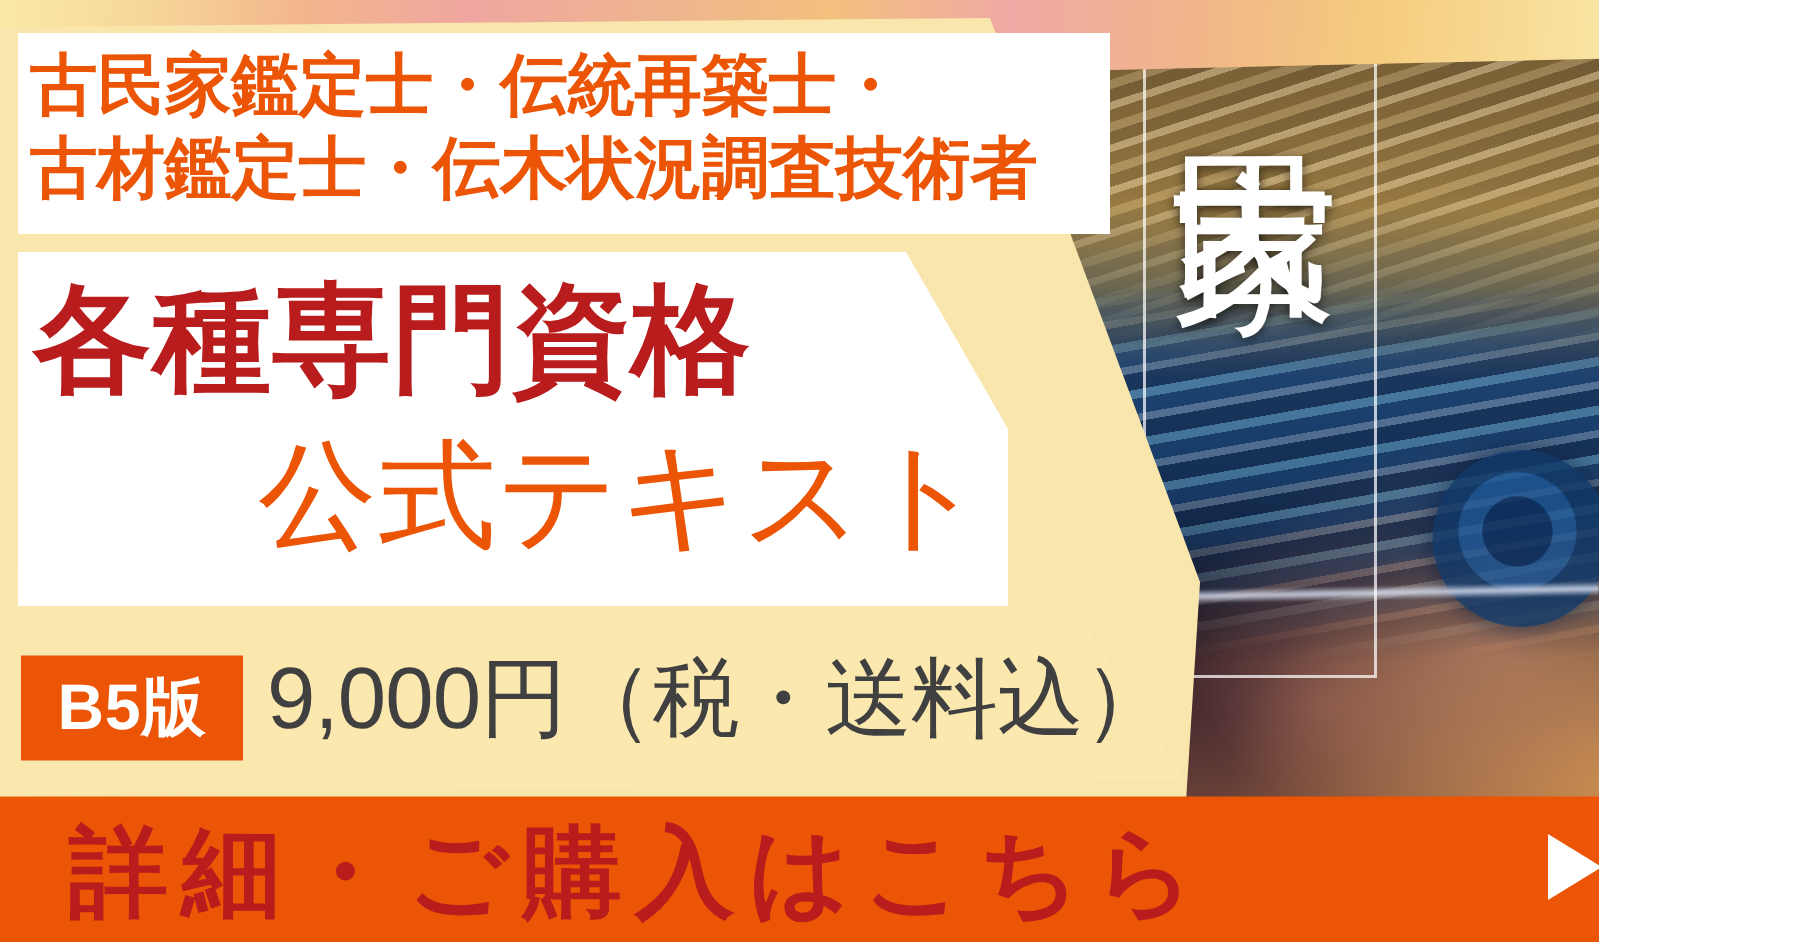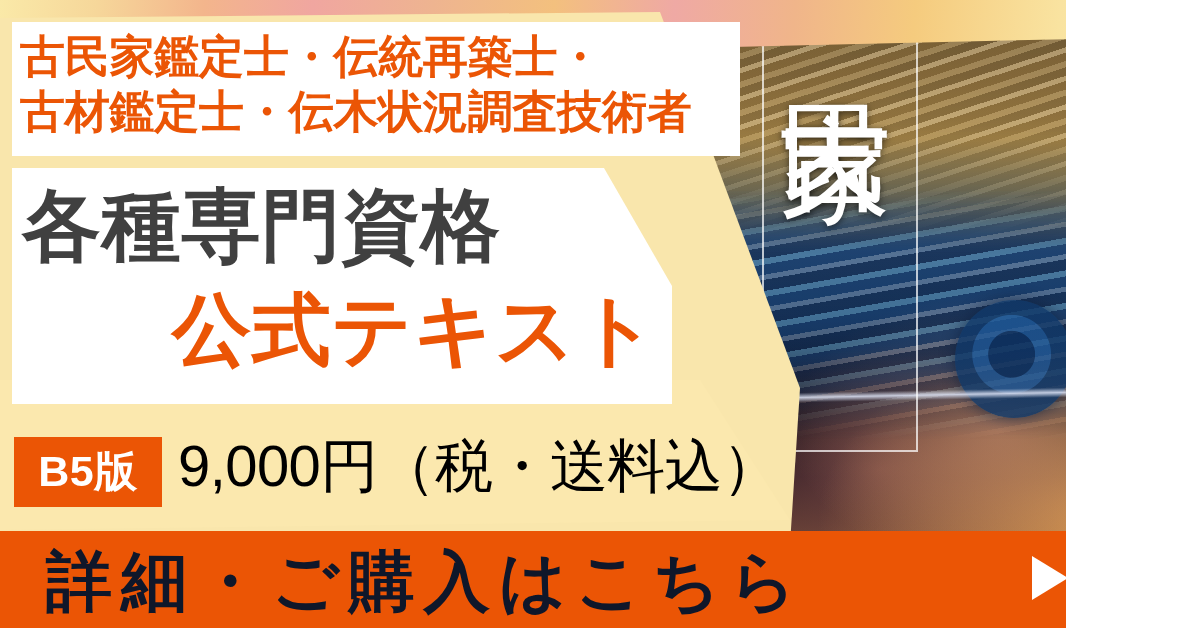--- a/index.html
+++ b/index.html
@@ -197,32 +197,32 @@
   .panel-headline {
     position: absolute;
     left: 12px; top: 168px;
     width: 660px; height: 236px;
     background: #ffffff;
     clip-path: polygon(0 0, 592px 0, 660px 118px, 660px 236px, 0 236px);
   }
   .headline-1 {
     position: absolute;
     left: 22px; top: 186px;
-    color: #404040;
+    color: #b91c1c;
     font-size: 79px;
     font-weight: 700;
     letter-spacing: 0.01em;
     line-height: 1;
   }
   .headline-2 {
     position: absolute;
     left: 172px; top: 290px;
     color: #eb5505;
     font-size: 79px;
-    font-weight: 700;
+    font-weight: 400;
     letter-spacing: 0.01em;
     line-height: 1;
   }
 
   
   .badge-b5 {
     position: absolute;
     left: 14px; top: 437px;
     width: 148px; height: 70px;
     background: #eb5505;
@@ -230,39 +230,39 @@
     align-items: center;
     justify-content: center;
     color: #ffffff;
     font-size: 43px;
     font-weight: 700;
     letter-spacing: 0.01em;
   }
   .price-text {
     position: absolute;
     left: 178px; top: 434px;
-    color: #000000;
+    color: #404040;
     font-size: 58px;
     font-weight: 400;
     letter-spacing: -0.01em;
     line-height: 1.1;
     white-space: nowrap;
   }
 
   
   .cta-bar {
     position: absolute;
     left: 0; top: 531px;
     width: 1200px; height: 97px;
     background: #eb5505;
   }
   .cta-text {
     position: absolute;
     left: 46px; top: 541px;
-    color: #0f172a;
+    color: #b91c1c;
     font-size: 66px;
     font-weight: 700;
     letter-spacing: 0.14em;
     line-height: 1.22;
     white-space: nowrap;
   }
   .cta-arrows {
     position: absolute;
     left: 1032px; top: 556px;
     display: flex;

